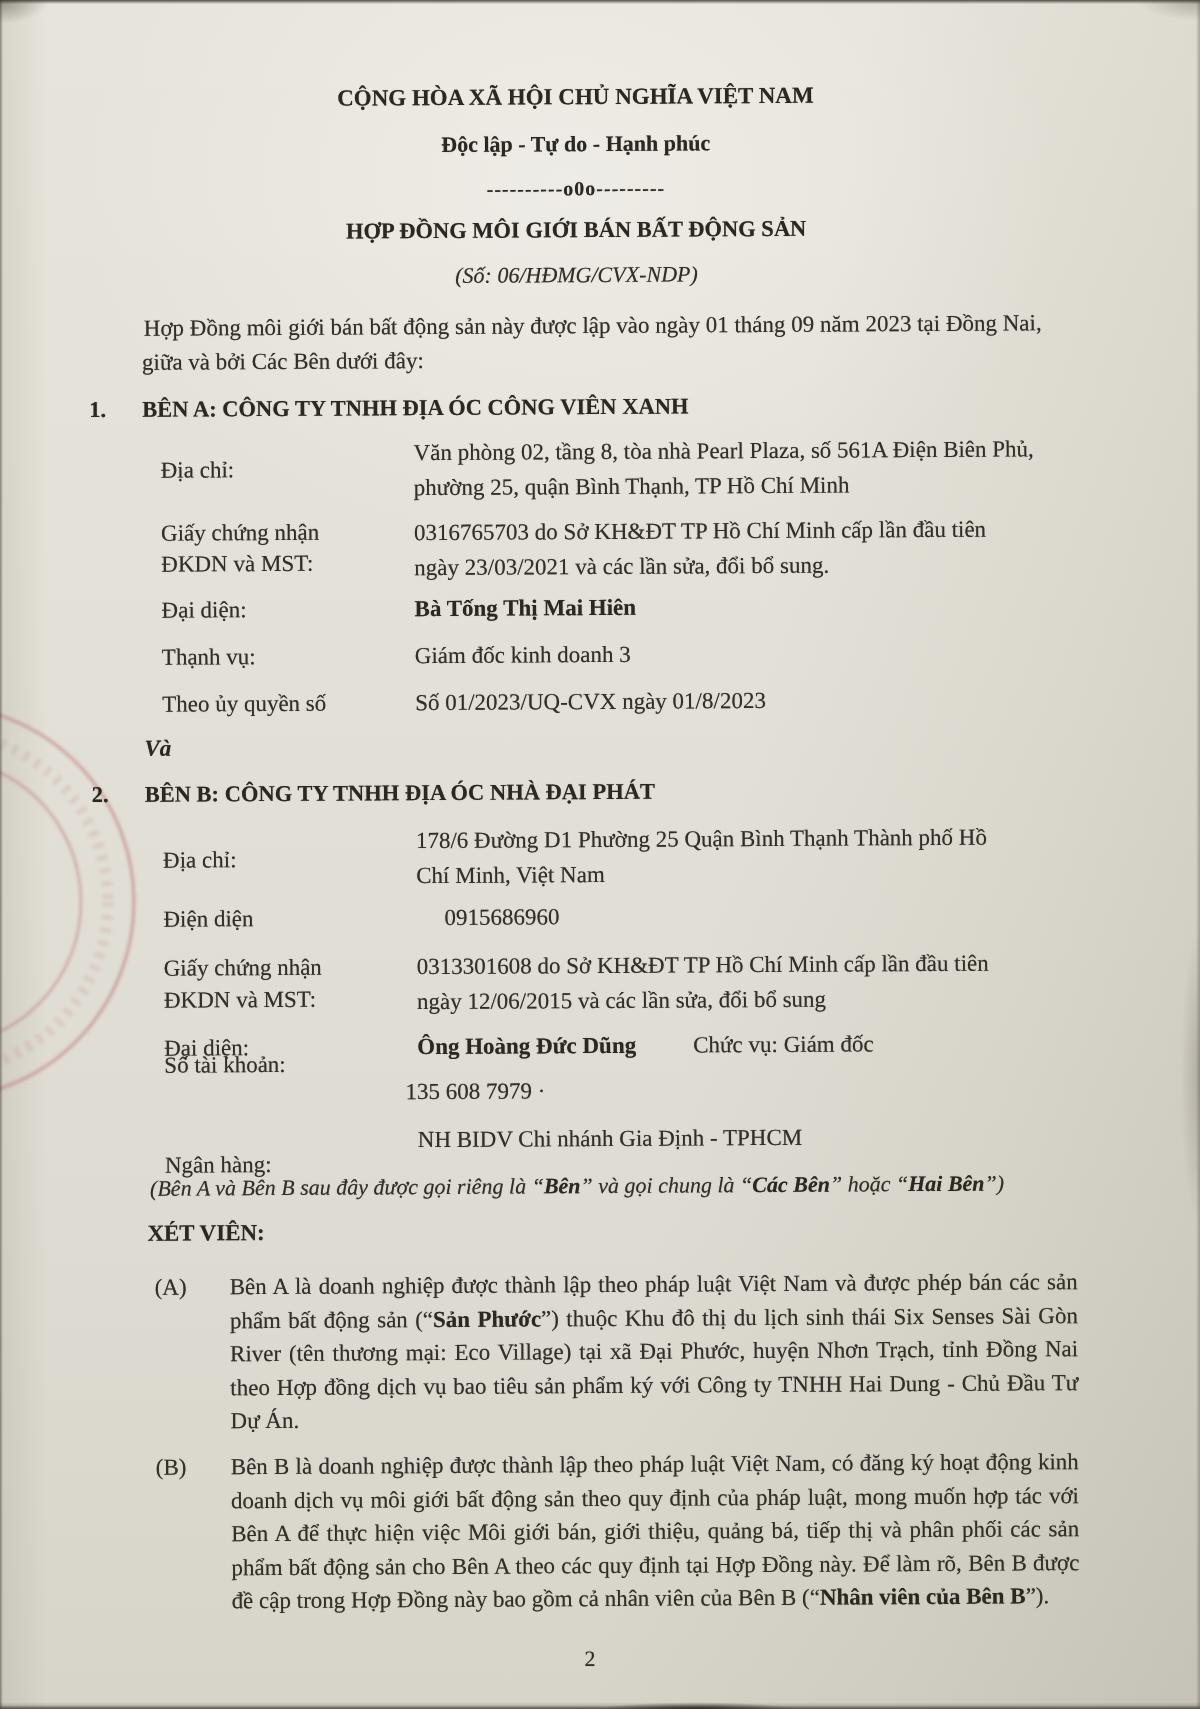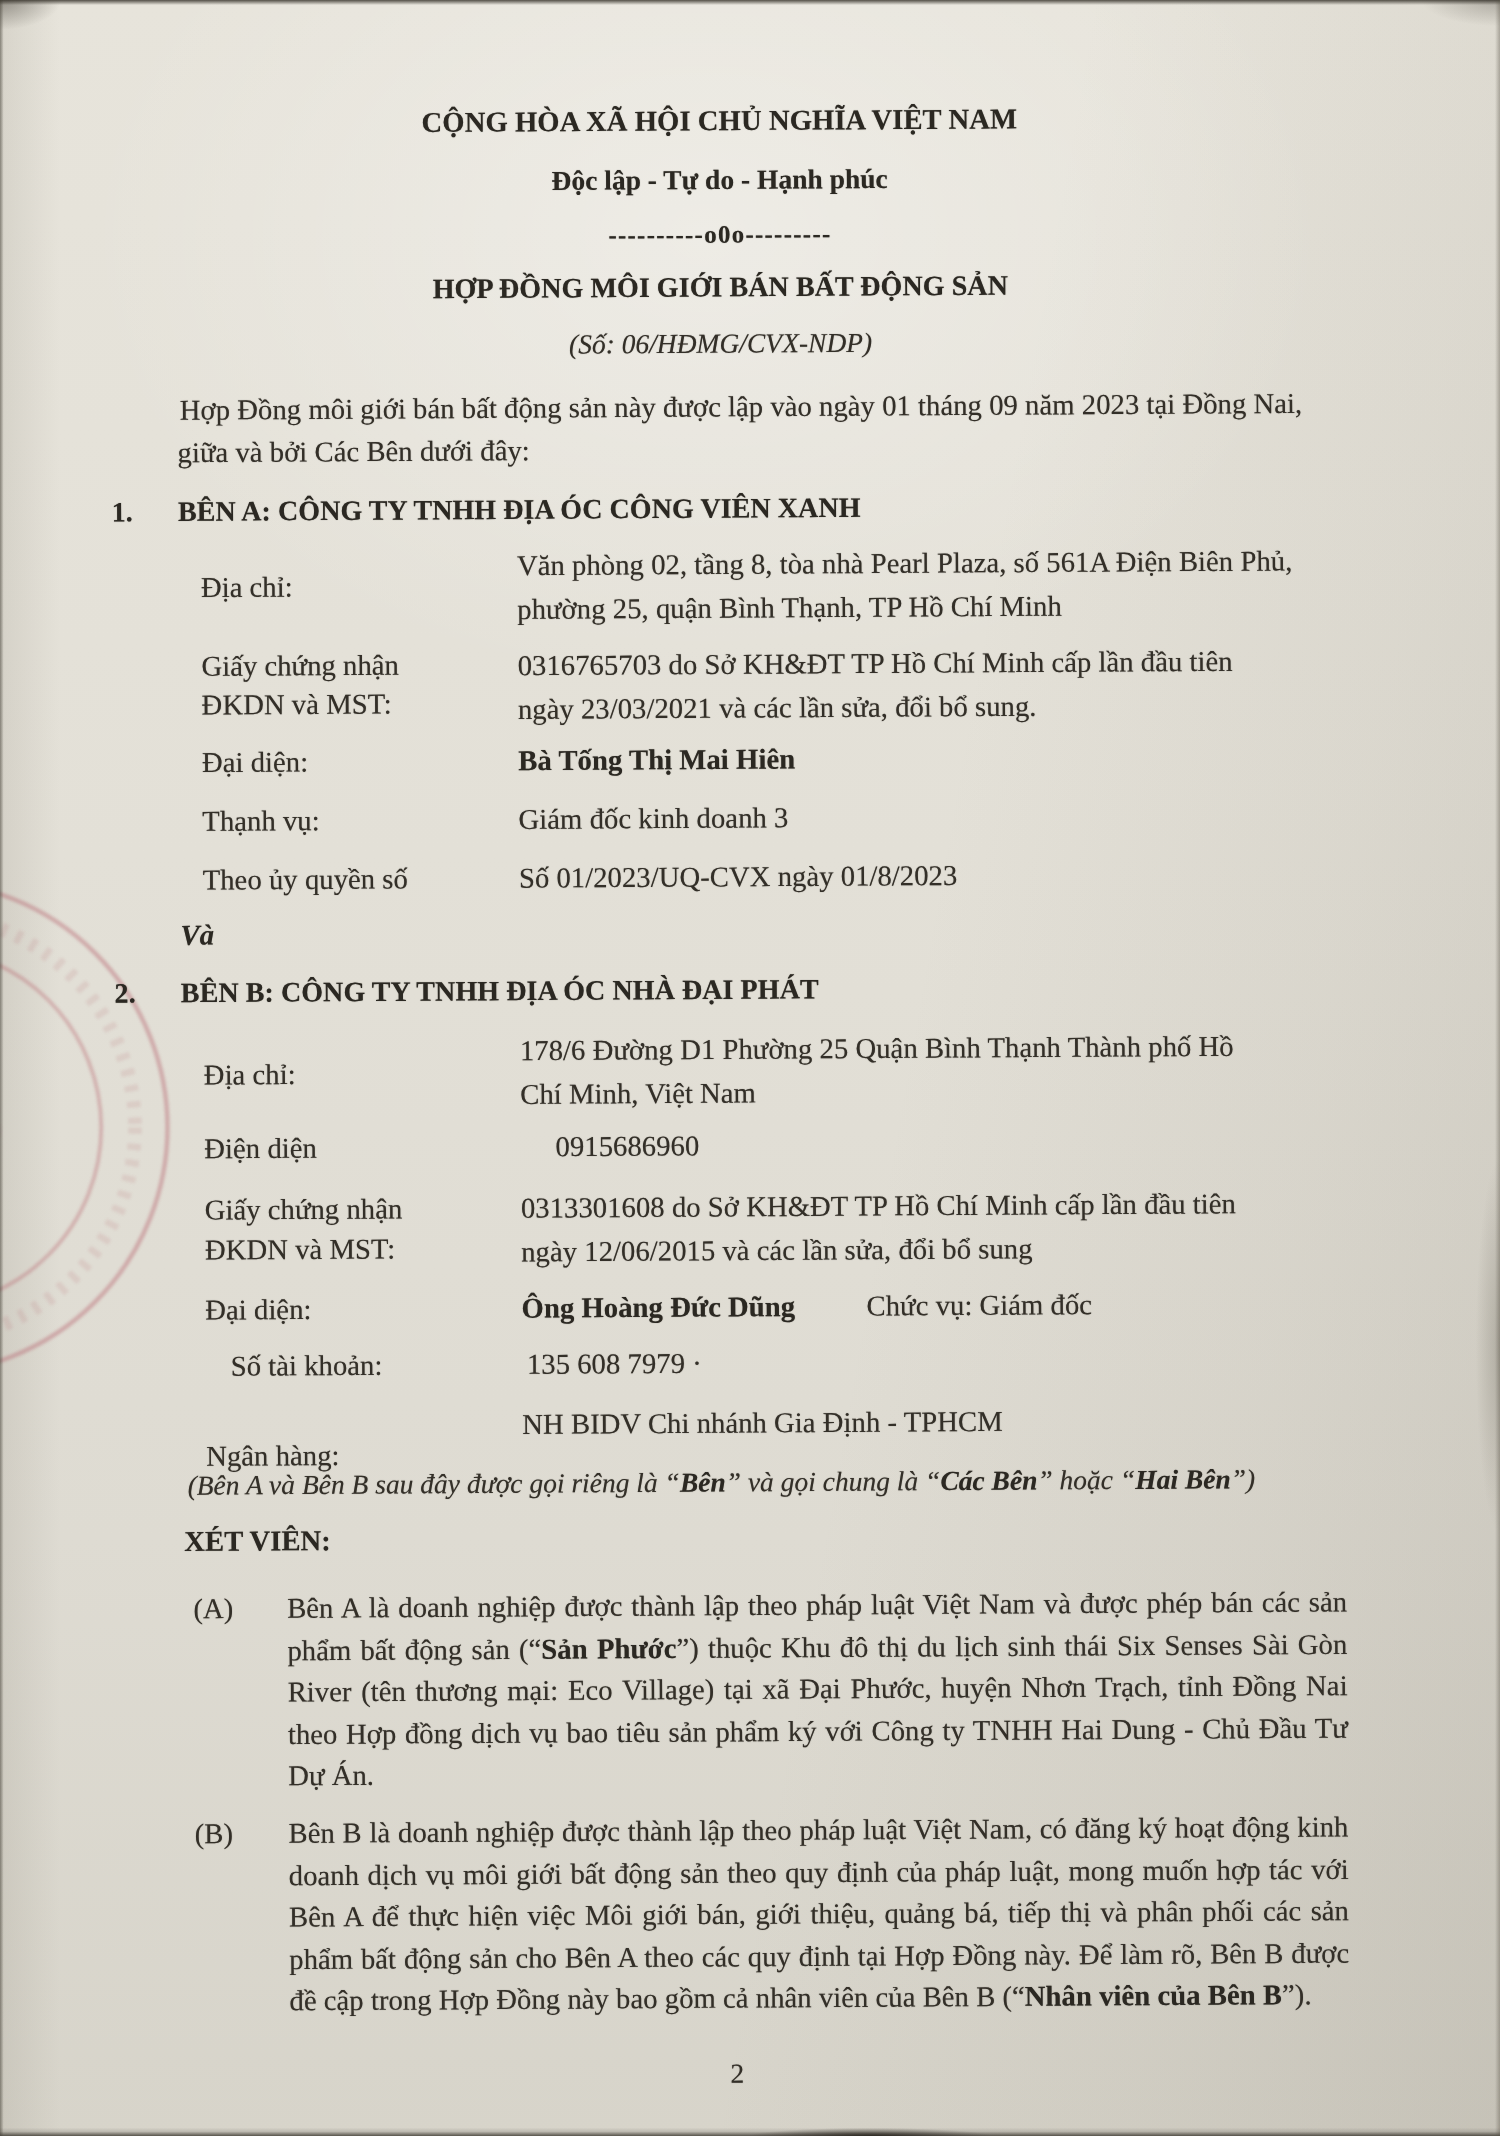--- a/index.html
+++ b/index.html
@@ -118,22 +118,22 @@
 
     <div class="t" style="left:163px;top:949px;">Giấy chứng nhận</div>
     <div class="t" style="left:163px;top:981px;">ĐKDN và MST:</div>
     <div class="t" style="left:416px;top:949px;">0313301608 do Sở KH&amp;ĐT TP Hồ Chí Minh cấp lần đầu tiên</div>
     <div class="t" style="left:416px;top:984px;">ngày 12/06/2015 và các lần sửa, đổi bổ sung</div>
 
     <div class="t" style="left:163px;top:1029px;">Đại diện:</div>
     <div class="t b" style="left:416px;top:1029px;">Ông Hoàng Đức Dũng</div>
     <div class="t" style="left:692px;top:1029px;">Chức vụ: Giám đốc</div>
 
-    <div class="t" style="left:163px;top:1074px;margin-left:20px;">Số tài khoản:</div>
-    <div class="t" style="left:420px;top:1074px;">135 608 7979 ·</div>
+    <div class="t" style="left:163px;top:1046px;">Số tài khoản:</div>
+    <div class="t" style="left:404px;top:1074px;">135 608 7979 ·</div>
 
     <div class="t" style="left:163px;top:1122px;margin-top:24px;">Ngân hàng:</div>
     <div class="t" style="left:416px;top:1122px;">NH BIDV Chi nhánh Gia Định - TPHCM</div>
 
     <div class="t i" style="left:148px;top:1169px;font-size:22px;">
       <span>(Bên A và Bên B sau đây được gọi riêng là “</span><span class="b">Bên</span><span>” và gọi chung là “</span><span class="b">Các Bên</span><span>” hoặc “</span><span class="b">Hai Bên</span><span>”)</span>
     </div>
 
     <div class="t b" style="left:145px;top:1214px;">XÉT VIÊN:</div>
 

